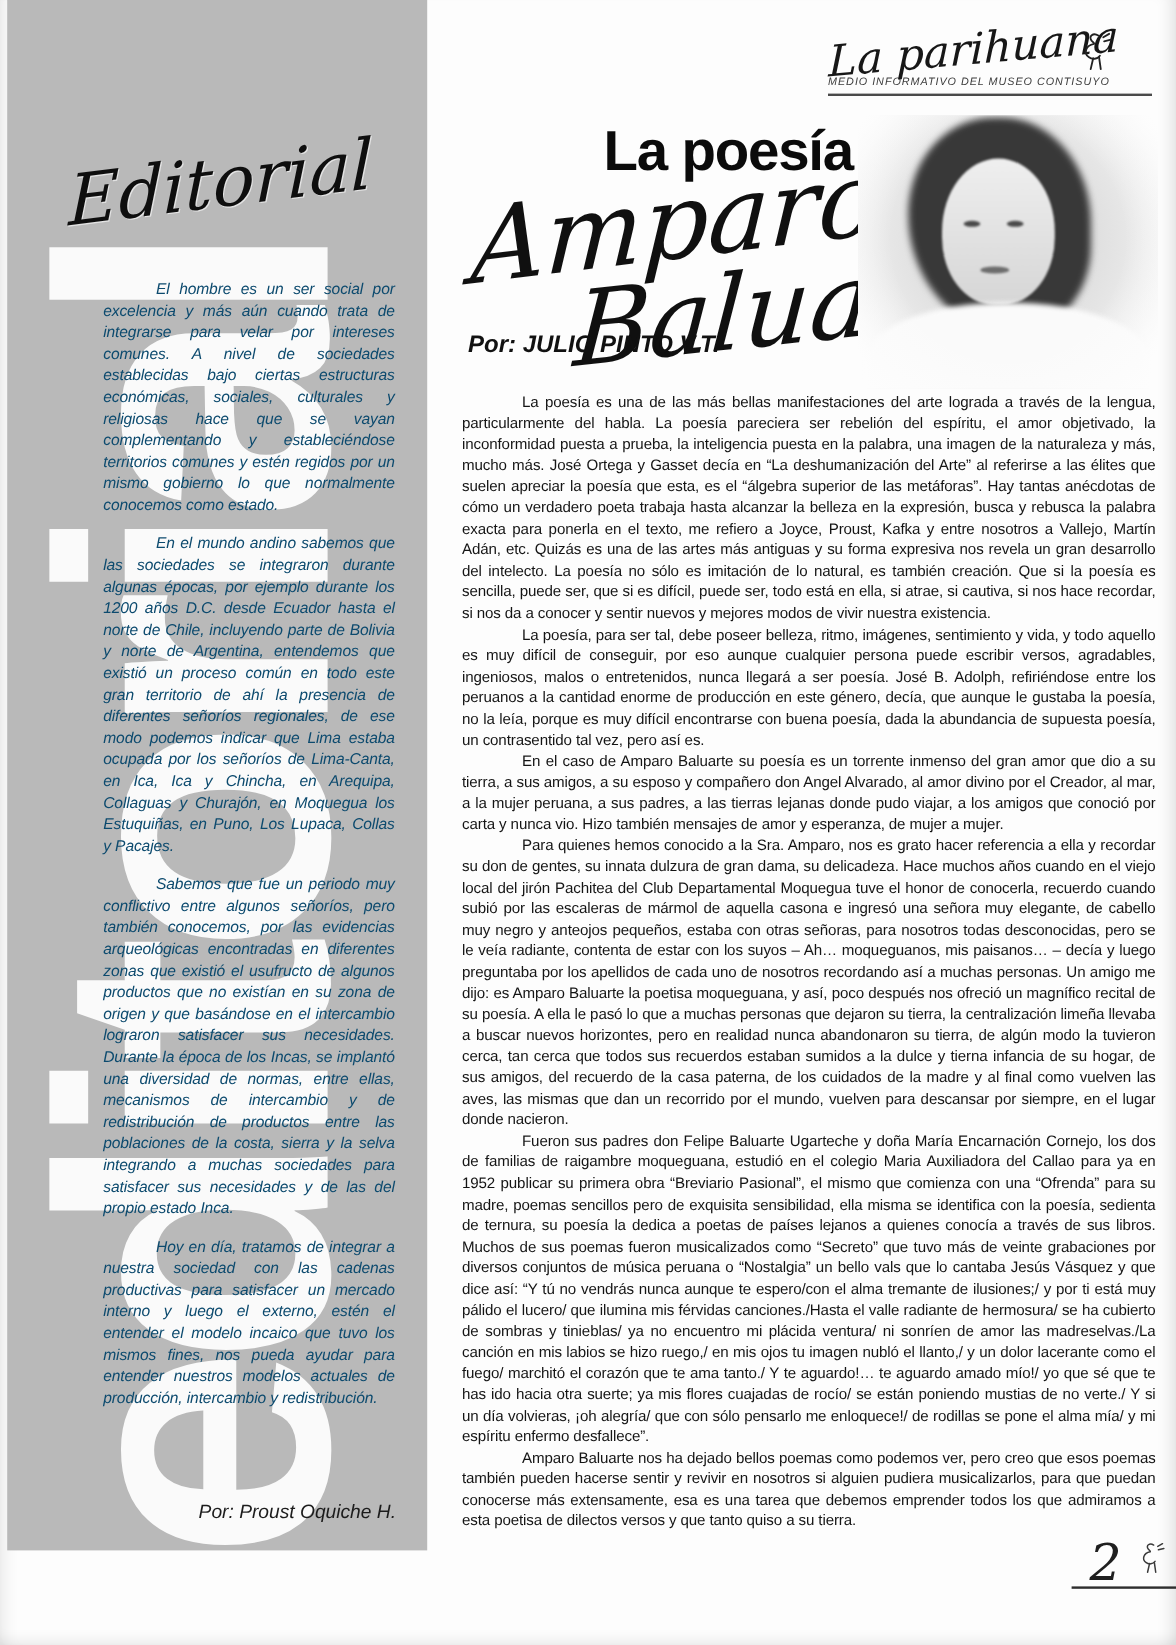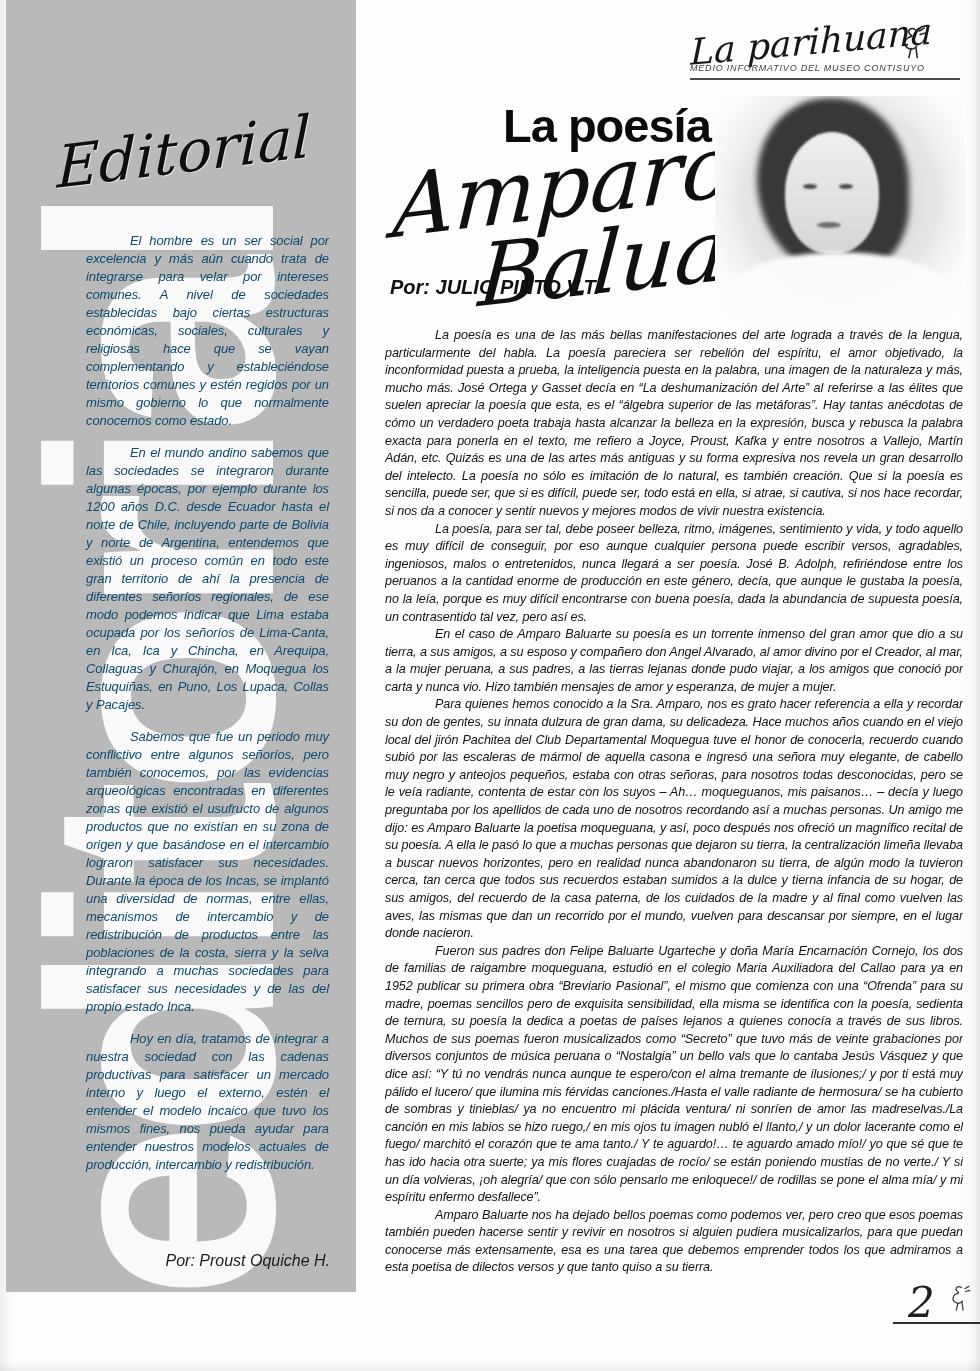--- a/index.html
+++ b/index.html
@@ -86,21 +86,21 @@
   .ph-eye-l{left:88px;} .ph-eye-r{left:124px;}
   .ph-mouth{position:absolute; left:102px; top:126px; width:24px; height:6px;
     background:#6d6d6d; border-radius:50%; filter:blur(1px);}
   .ph-blouse{position:absolute; left:8px; top:156px; width:234px; height:92px;
     background:#fafafa; border-radius:50% 50% 0 0; filter:blur(2px);}
   .photo::after{content:""; position:absolute; inset:0;
     background:radial-gradient(ellipse at 50% 45%, rgba(253,253,253,0) 55%, #fdfdfd 97%);}
   
   .art-body{
     position:absolute; left:385px; top:327px; width:578px; height:978px;
-    font-family:"Liberation Sans",sans-serif; font-style:italic;
+    font-family:"Liberation Sans",sans-serif; 
     font-size:12.6px; line-height:17.6px; letter-spacing:-.1px;
     text-align:justify; color:#141414; overflow:hidden;
   }
   .art-body p{margin:0; text-indent:50px;}
   
   .pagenum{
     position:absolute; left:908px; top:1278px;
     font-family:"DejaVu Serif",serif; font-style:italic;
     font-size:42px; color:#1f1f1f;
   }

